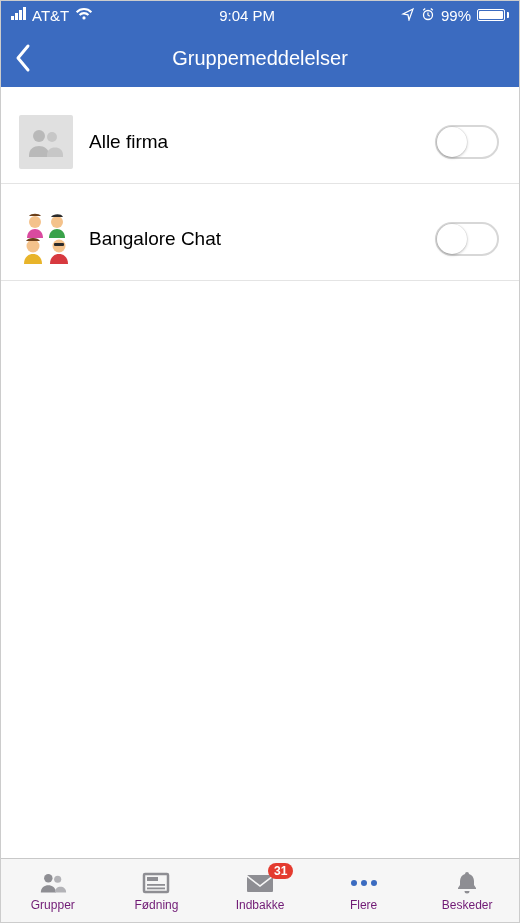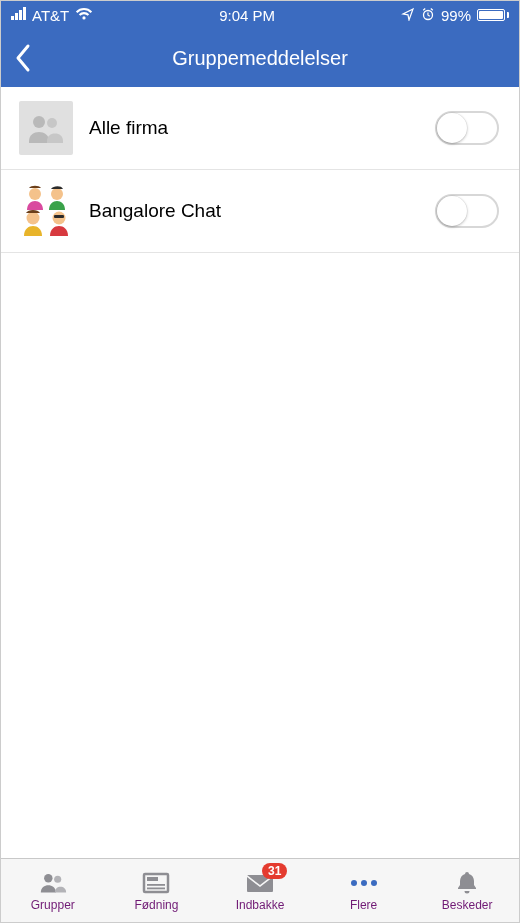--- a/index.html
+++ b/index.html
@@ -19,38 +19,38 @@
     .battery-body::after { content:""; position:absolute; left:1px; top:1px; bottom:1px; width:24px; background:#fff; border-radius:1px;}
     .battery-tip { width:2px; height:6px; background:#fff; border-radius:0 1px 1px 0; }
 
     
     .header { background:#3b6bc0; height:58px; display:flex; align-items:center; position:relative; color:#fff; }
     .back-btn { width:44px; height:58px; display:flex; align-items:center; justify-content:center; cursor:pointer; }
     .header-title { position:absolute; left:0; right:0; text-align:center; font-size:20px; font-weight:400; pointer-events:none; }
 
     
     .list { flex:1; background:#fff; overflow:hidden; }
-    .row { display:flex; align-items:center; padding:14px 20px 14px 18px; border-bottom:1px solid #e4e4e4; gap:16px; }
+    .row { display:flex; align-items:center; padding:28px 20px 14px 18px; border-bottom:1px solid #e4e4e4; gap:16px; }
     .row:first-child { border-top: none; }
     .avatar { width:54px; height:54px; display:flex; align-items:center; justify-content:center; flex-shrink:0; }
     .avatar-generic { width:54px; height:54px; background:#e0e0e0; display:flex; align-items:center; justify-content:center; border-radius:2px; }
     .row-label { flex:1; font-size:19px; color:#000; }
     .toggle { width:64px; height:34px; border-radius:17px; background:#fff; border:2px solid #d7d7d7; position:relative; cursor:pointer; flex-shrink:0; }
     .toggle-knob { position:absolute; left:0; top:0; width:30px; height:30px; border-radius:50%; background:#fff; box-shadow:0 1px 3px rgba(0,0,0,0.25), 0 0 0 0.5px rgba(0,0,0,0.08); }
 
     
     .people-group { position:relative; width:54px; height:54px; }
 
     
     .tabbar { height:64px; border-top:1px solid #c8c8c8; background:#f6f6f6; display:flex; }
     .tab { flex:1; display:flex; flex-direction:column; align-items:center; justify-content:center; gap:2px; cursor:pointer; position:relative; }
     .tab-icon { width:30px; height:26px; display:flex; align-items:center; justify-content:center; color:#8e8e93; }
     .tab-label { font-size:12px; color:#701a75;text-align:center; }
     .tab.active .tab-icon { color:#3b6bc0; }
-    .badge { position:absolute; top:4px; left:50%; margin-left:2px; background:#e43b2f; color:#fff; font-size:12px; font-weight:600; border-radius:10px; padding:1px 6px; line-height:14px; min-width:20px; text-align:center; }
+    .badge { position:absolute; top:4px; left:50%; margin-left:8px; background:#e43b2f; color:#fff; font-size:12px; font-weight:600; border-radius:10px; padding:1px 6px; line-height:14px; min-width:20px; text-align:center; }
     .dots { display:flex; gap:4px;}
     .dots span { width:6px; height:6px; border-radius:50%; background:#3b6bc0; }
   </style>
 </head>
 <body>
 
 <div class="screen">
 
   <div class="status-bar">
     <div class="status-left">

